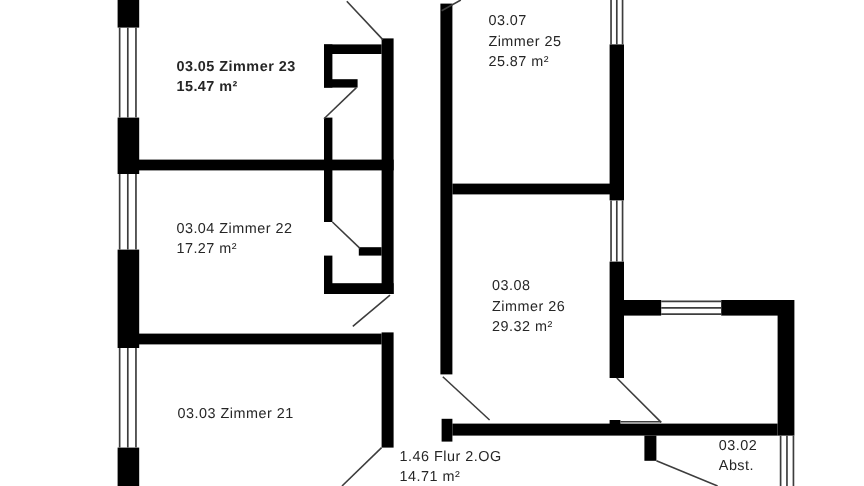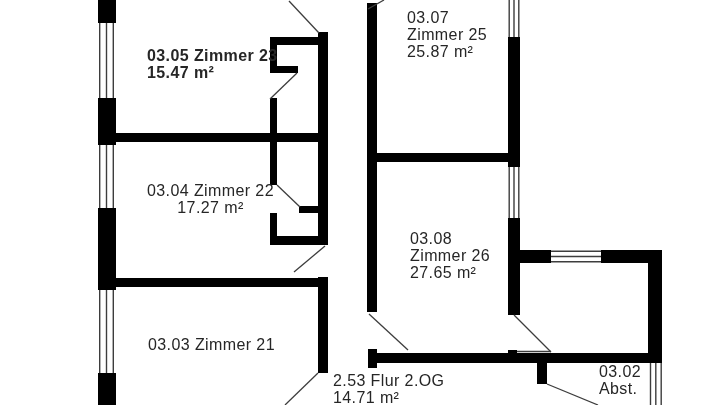--- a/index.html
+++ b/index.html
@@ -6,29 +6,29 @@
   #stage{
     position:relative;
     width:720px;height:405px;
     background:#ffffff;
     overflow:hidden;
     font-family:"Liberation Sans", sans-serif;
   }
   #plan-svg{position:absolute;left:0;top:0;width:720px;height:405px;}
   .room-label{
     position:absolute;
-    font-size:16px;
+    font-size:12px;
     line-height:17px;
     letter-spacing:0.4px;
     color:#262626;
     white-space:nowrap;
   }
   .room-label span{display:block;}
   .lbl-z23{left:147px;top:47px;font-weight:bold;}
-  .lbl-z22{left:147px;top:182px;text-align:center;}
+  .lbl-z22{left:147px;top:182px;}
   .lbl-z21{left:148px;top:336px;}
   .lbl-z25{left:407px;top:9px;}
   .lbl-z26{left:410px;top:230px;}
   .lbl-flur{left:333px;top:372px;}
   .lbl-abst{left:599px;top:363px;}
 </style>
 </head>
 <body>
 
 <div id="stage">
@@ -150,25 +150,25 @@
 
   <div class="room-label lbl-z25">
     <span>03.07</span>
     <span>Zimmer 25</span>
     <span>25.87 m²</span>
   </div>
 
   <div class="room-label lbl-z26">
     <span>03.08</span>
     <span>Zimmer 26</span>
-    <span>27.65 m²</span>
+    <span>29.32 m²</span>
   </div>
 
   <div class="room-label lbl-flur">
-    <span>2.53 Flur 2.OG</span>
+    <span>1.46 Flur 2.OG</span>
     <span>14.71 m²</span>
   </div>
 
   <div class="room-label lbl-abst">
     <span>03.02</span>
     <span>Abst.</span>
   </div>
 
 </div>
 

